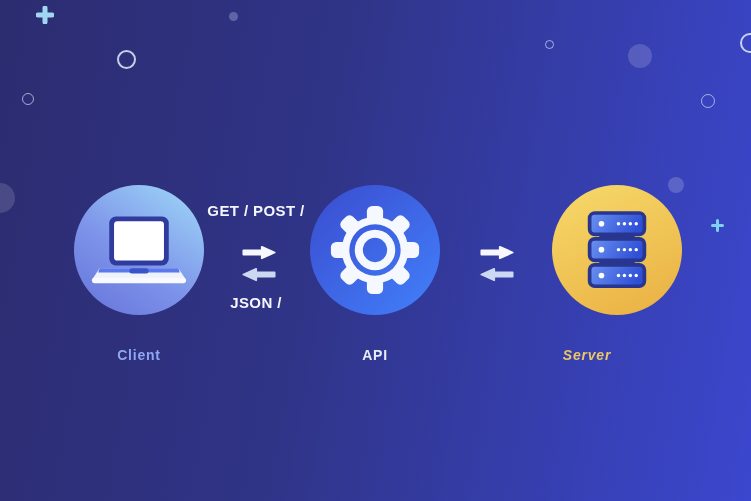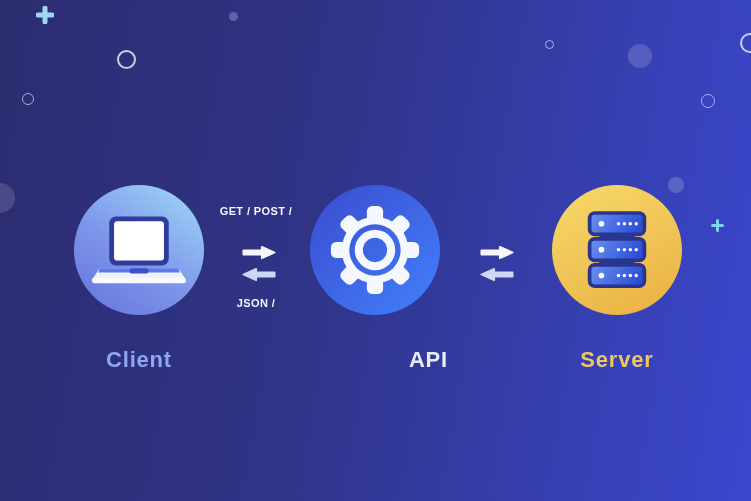--- a/index.html
+++ b/index.html
@@ -25,30 +25,30 @@
   .node-circle {
     position: absolute; width: 130px; height: 130px; border-radius: 50%;
     display: flex; align-items: center; justify-content: center;
   }
   .node-client { left: 74px;  top: 185px; background: linear-gradient(215deg, #a0dbf8 0%, #7e95ea 55%, #6572da 100%); }
   .node-api    { left: 310px; top: 185px; background: linear-gradient(135deg, #3a4ccf 0%, #4280fb 100%); }
   .node-server { left: 552px; top: 185px; background: linear-gradient(155deg, #f6da6a 0%, #eaaf42 100%); }
 
   .node-label {
     position: absolute; top: 347px; width: 170px; text-align: center;
-    font-size: 22px; font-weight: bold; letter-spacing: 0.8px;
+    font-size: 14px; font-weight: bold; letter-spacing: 0.8px;
   }
   .label-client { left: 54px;  color: #8fa6f1; }
-  .label-api    { left: 278px; color: #e6edf8; text-align: right; }
-  .label-server { left: 532px; color: #eac765; }
+  .label-api    { left: 290px; color: #e6edf8; }
+  .label-server { left: 502px; color: #eac765; font-style: italic; }
 
   
   .conn-text {
     position: absolute; width: 140px; text-align: center;
-    color: #f3f6fd; font-size: 11px; font-weight: bold;
+    color: #f3f6fd; font-size: 15px; font-weight: bold;
     letter-spacing: 0.4px; line-height: 14px;
   }
   .conn-text-request  { left: 186px; top: 204px; }
   .conn-text-response { left: 186px; top: 296px; }
   .arrow-pair { position: absolute; display: flex; flex-direction: column; gap: 3px; }
   .arrow-pair-1 { left: 238px; top: 245px; }
   .arrow-pair-2 { left: 476px; top: 245px; }
   .arrow-right-wrap { margin-left: 4px; }
   .arrow-left-wrap  { margin-left: 0; transform: scaleX(-1); }
 

